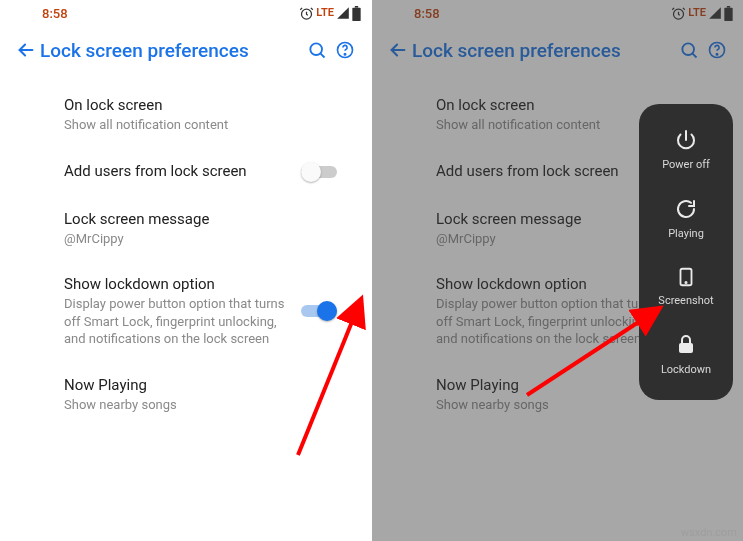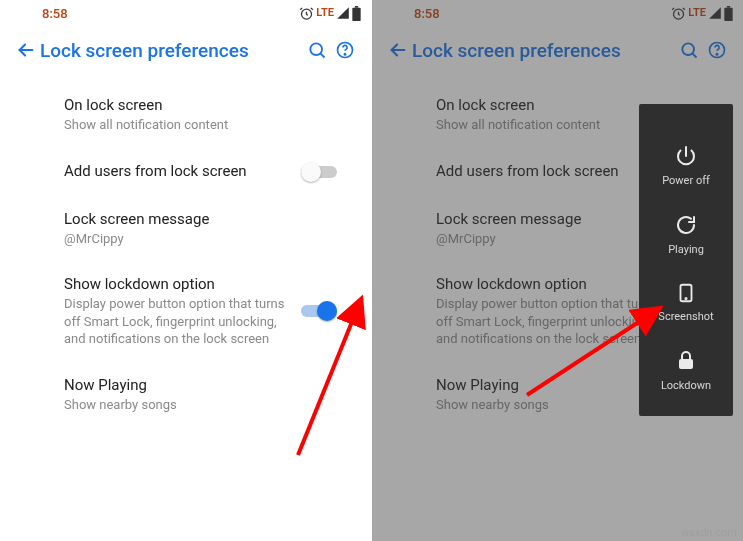--- a/index.html
+++ b/index.html
@@ -86,22 +86,22 @@
     position: absolute; inset: 0;
     background: rgba(60,60,60,.45);
     pointer-events: none;
   }
   .powermenu {
     position: absolute;
     right: 10px;
     top: 104px;
     width: 94px;
     background: #2f2f2f;
-    border-radius: 2px;
-    padding: 28px 0 10px;
+    border-radius: 20px;
+    padding: 12px 0 10px;
     display: flex;
     flex-direction: column;
     color: #eaeaea;
   }
   .pm-item {
     display: flex;
     flex-direction: column;
     align-items: center;
     gap: 6px;
     padding: 12px 0 14px;

